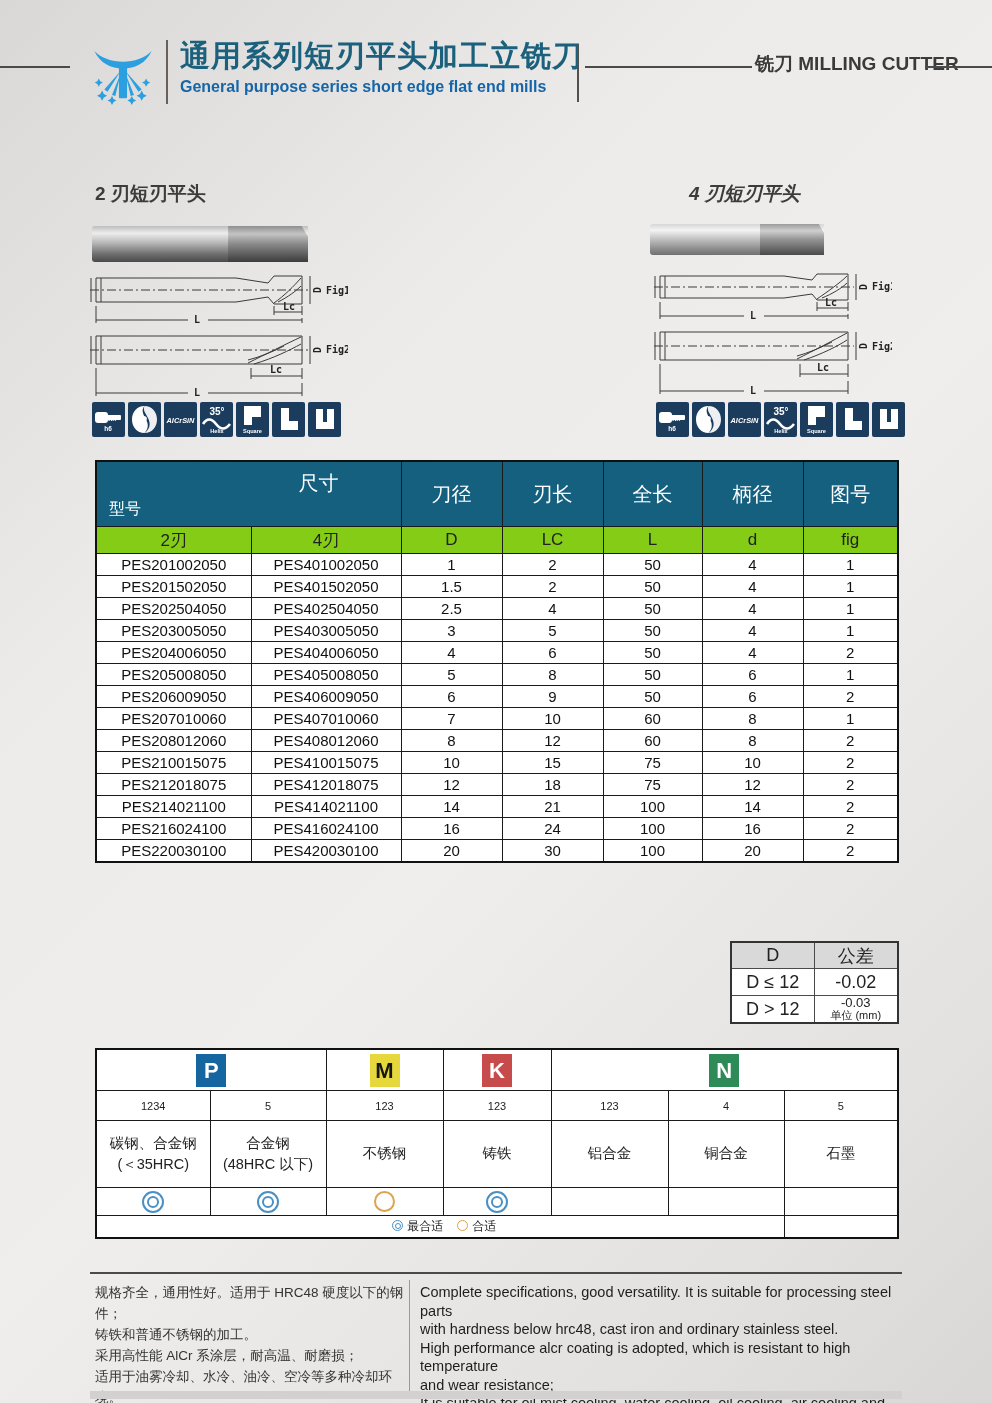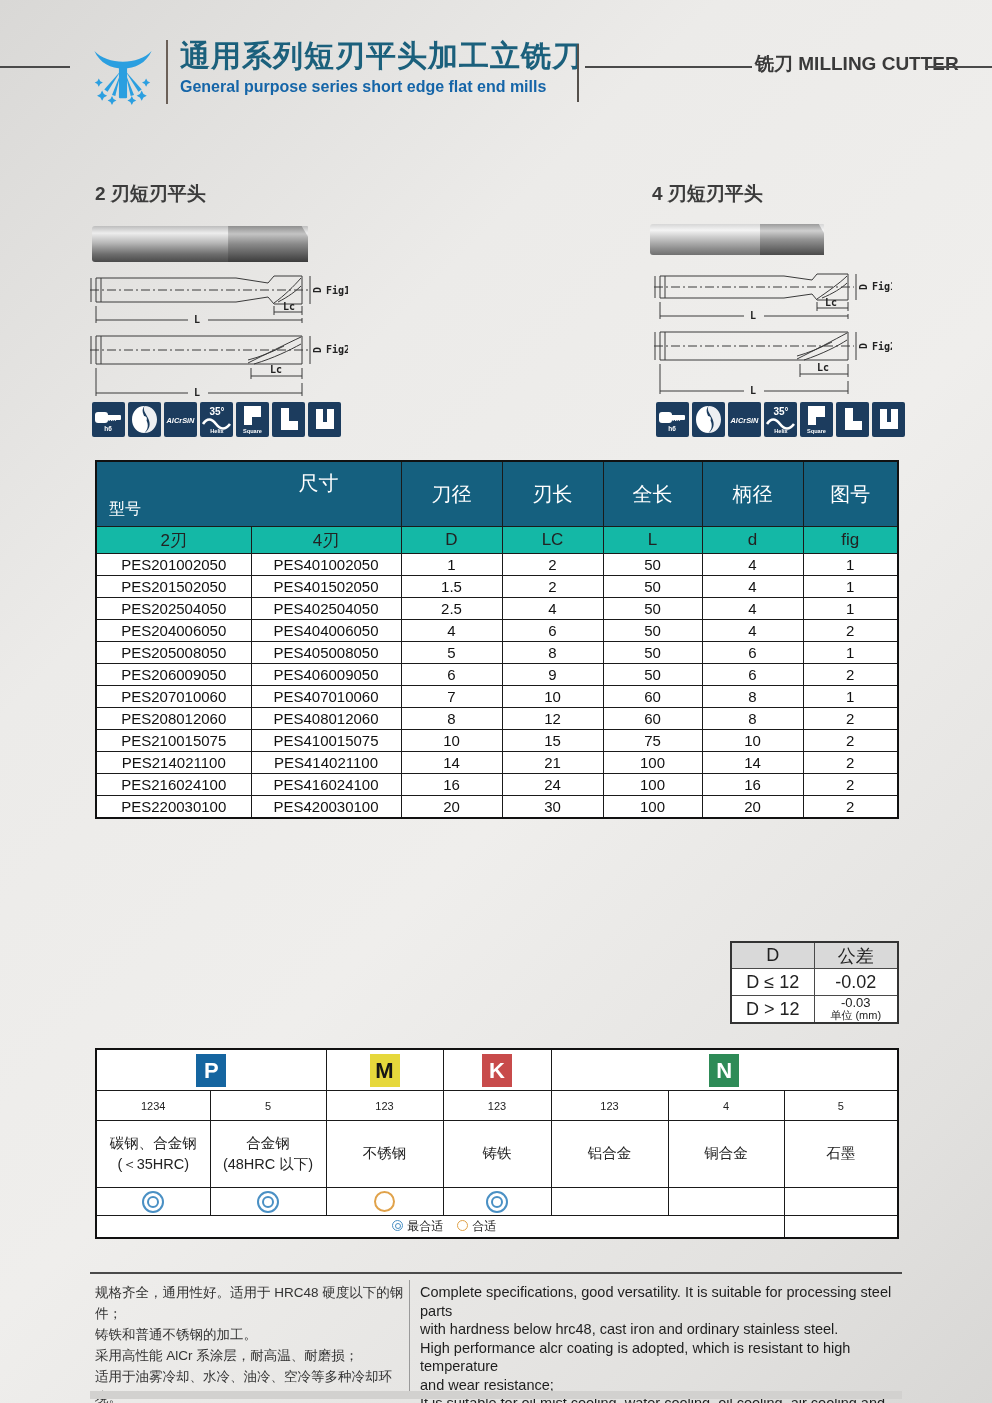--- a/index.html
+++ b/index.html
@@ -39,21 +39,21 @@
   .fi text{fill:#fff;font-weight:bold;}
   
   table{border-collapse:collapse;table-layout:fixed;}
   .spec{position:absolute;left:95px;top:460px;width:802px;background:#fff;border:2px solid #111;}
   .spec th,.spec td{border:1px solid #1a1a1a;text-align:center;vertical-align:middle;padding:0;overflow:hidden;}
   .spec thead .head th{background:#15607f;color:#fff;font-size:20px;font-weight:normal;height:64px;}
   .spec .diag{position:relative;background-color:#15607f;
     background-image:linear-gradient(to top right,transparent calc(50% - 1.3px),#fff calc(50% - 0.3px),#fff calc(50% + 0.3px),transparent calc(50% + 1.3px));}
   .spec .diag .lbl-model{position:absolute;left:12px;bottom:6px;font-size:16px;}
   .spec .diag .lbl-size{position:absolute;right:62px;top:8px;font-size:20px;}
-  .spec .subhead td{height:26px;font-size:17px;background:#14b8a6;}
+  .spec .subhead td{height:26px;font-size:17px;background:#84cc16;}
   .spec tbody td{height:21px;font-size:15px;line-height:1;background:#fff;color:#111;}
   
   .tol{position:absolute;left:730px;top:941px;width:167px;background:#fff;border:2px solid #333;}
   .tol th,.tol td{border:1px solid #4a4a4a;text-align:center;vertical-align:middle;padding:0;}
   .tol th{background:#d9d9d9;font-size:18px;font-weight:normal;color:#222;height:25px;}
   .tol td{height:26px;font-size:18px;color:#222;}
   .tol .stack{line-height:1.05;}
   .tol .stack .v{display:block;font-size:13px;}
   .tol .stack .u{display:block;font-size:11px;}
   
@@ -108,21 +108,21 @@
   </svg>
   <div class="vdiv1"></div>
   <div class="title-cn">通用系列短刃平头加工立铣刀</div>
   <div class="title-en">General purpose series short edge flat end mills</div>
   <div class="vdiv2"></div>
   <div class="abs rule" style="left:585px;top:66px;width:167px;"></div>
   <div class="hdr-right">铣刀 MILLING CUTTER</div>
   <div class="abs rule" style="left:925px;top:66px;width:67px;"></div>
 
   <div class="sec-title" style="left:95px;top:181px;">2 刃短刃平头</div>
-  <div class="sec-title" style="left:652px;top:181px;">4 刃短刃平头</div>
+  <div class="sec-title" style="left:689px;top:181px;font-style:italic;">4 刃短刃平头</div>
 
   <div class="photo" style="left:92px;top:226px;width:216px;height:36px;"></div>
   <div class="photo light" style="left:650px;top:224px;width:174px;height:31px;"></div>
 
   <svg class="diagram" style="left:88px;top:266px;" width="260" height="58" viewBox="0 0 260 58">
     <line x1="8" y1="12" x2="8" y2="36"></line>
       <line x1="13" y1="12" x2="13" y2="36"></line>
     <line x1="8" y1="12" x2="148" y2="12"></line>
       <line x1="8" y1="36" x2="148" y2="36"></line>
     <line x1="148" y1="12" x2="180" y2="17"></line>
@@ -384,20 +384,29 @@
         <tr>
           <td>PES202504050</td>
           <td>PES402504050</td>
           <td>2.5</td>
           <td>4</td>
           <td>50</td>
           <td>4</td>
           <td>1</td>
         </tr>
 
+        <tr>
+          <td>PES203005050</td>
+          <td>PES403005050</td>
+          <td>3</td>
+          <td>5</td>
+          <td>50</td>
+          <td>4</td>
+          <td>1</td>
+        </tr>
 
         <tr>
           <td>PES204006050</td>
           <td>PES404006050</td>
           <td>4</td>
           <td>6</td>
           <td>50</td>
           <td>4</td>
           <td>2</td>
         </tr>
@@ -445,20 +454,29 @@
         <tr>
           <td>PES210015075</td>
           <td>PES410015075</td>
           <td>10</td>
           <td>15</td>
           <td>75</td>
           <td>10</td>
           <td>2</td>
         </tr>
 
+        <tr>
+          <td>PES212018075</td>
+          <td>PES412018075</td>
+          <td>12</td>
+          <td>18</td>
+          <td>75</td>
+          <td>12</td>
+          <td>2</td>
+        </tr>
 
         <tr>
           <td>PES214021100</td>
           <td>PES414021100</td>
           <td>14</td>
           <td>21</td>
           <td>100</td>
           <td>14</td>
           <td>2</td>
         </tr>

